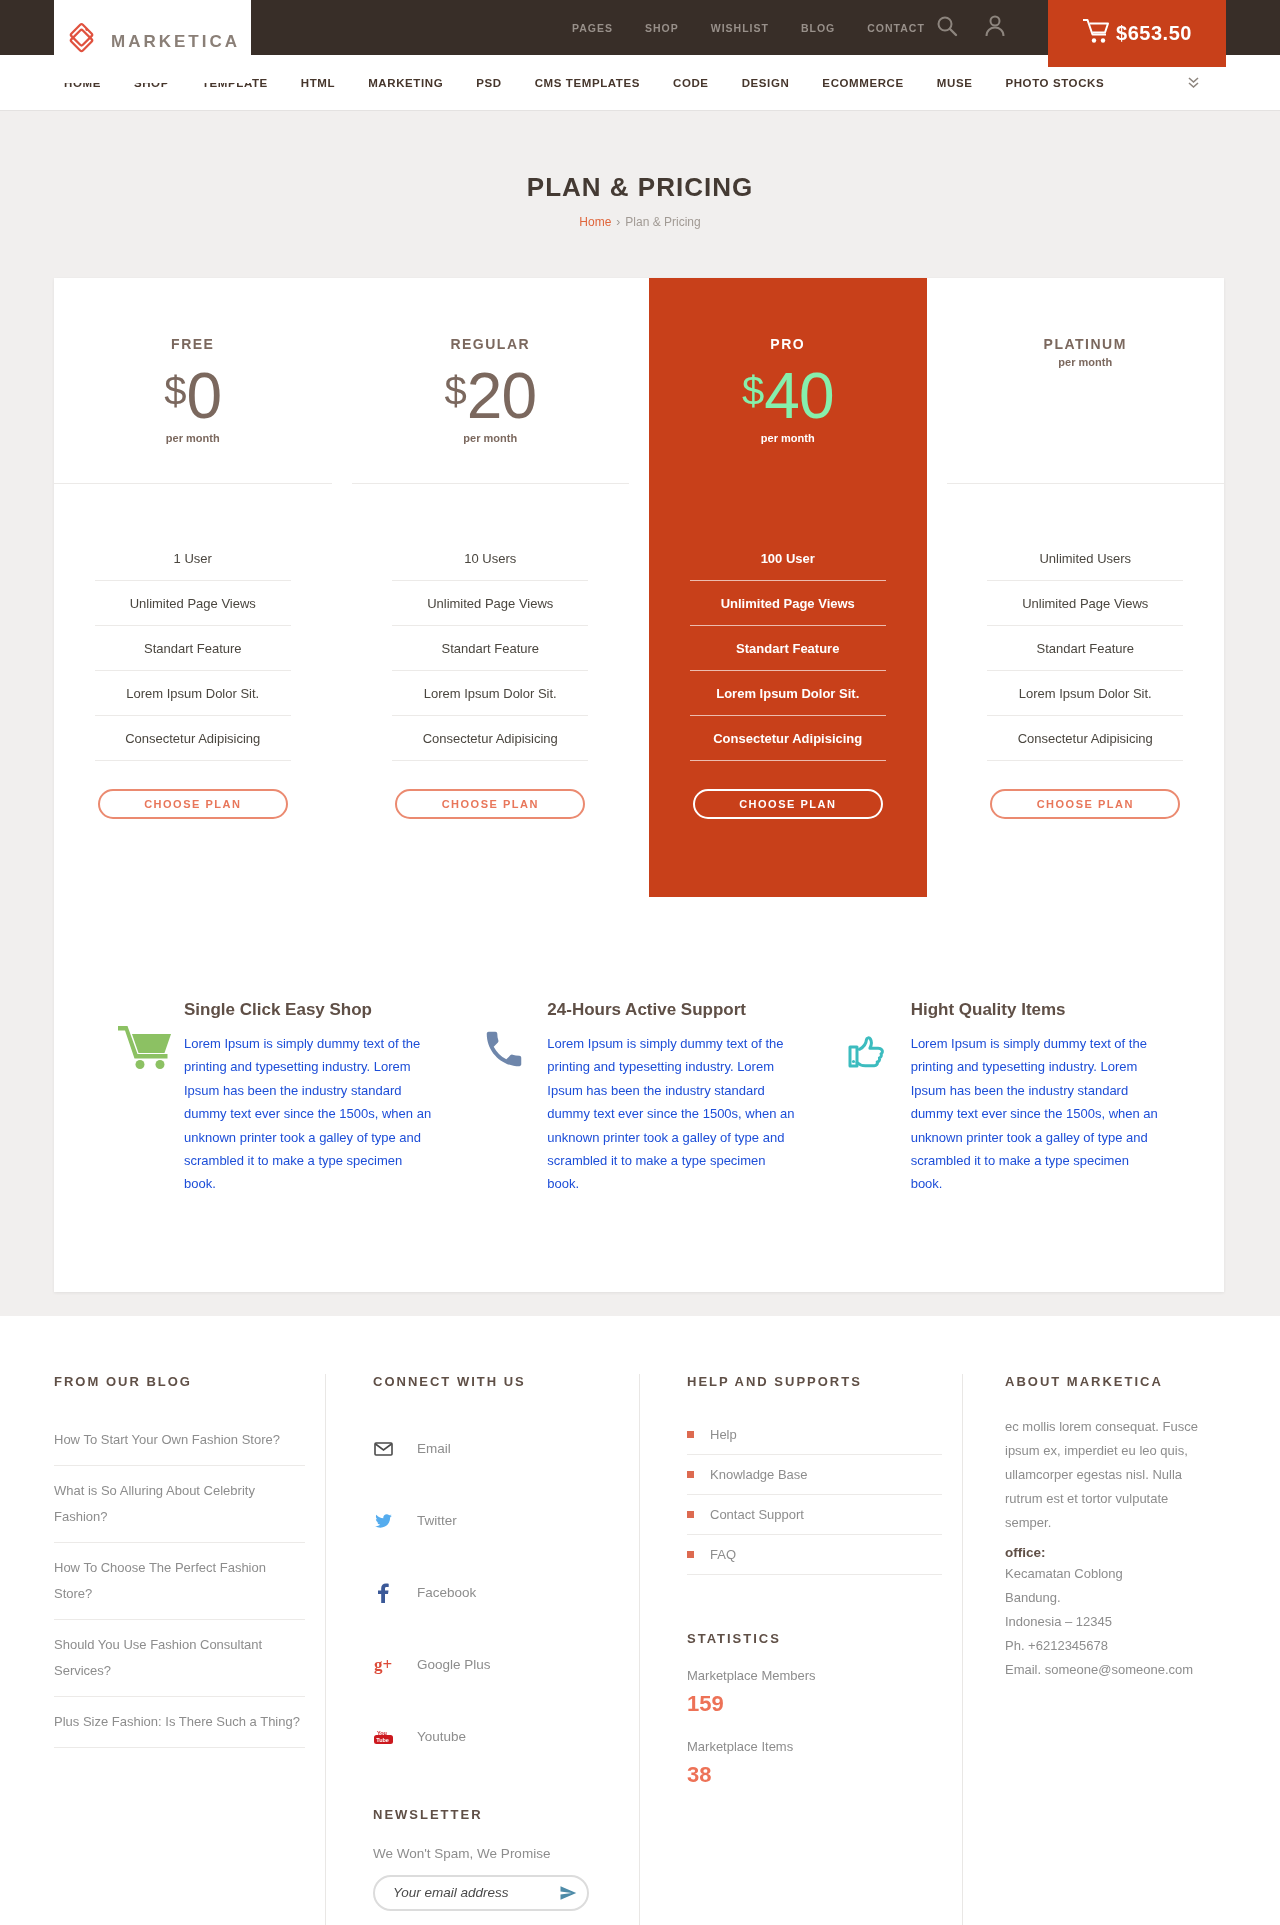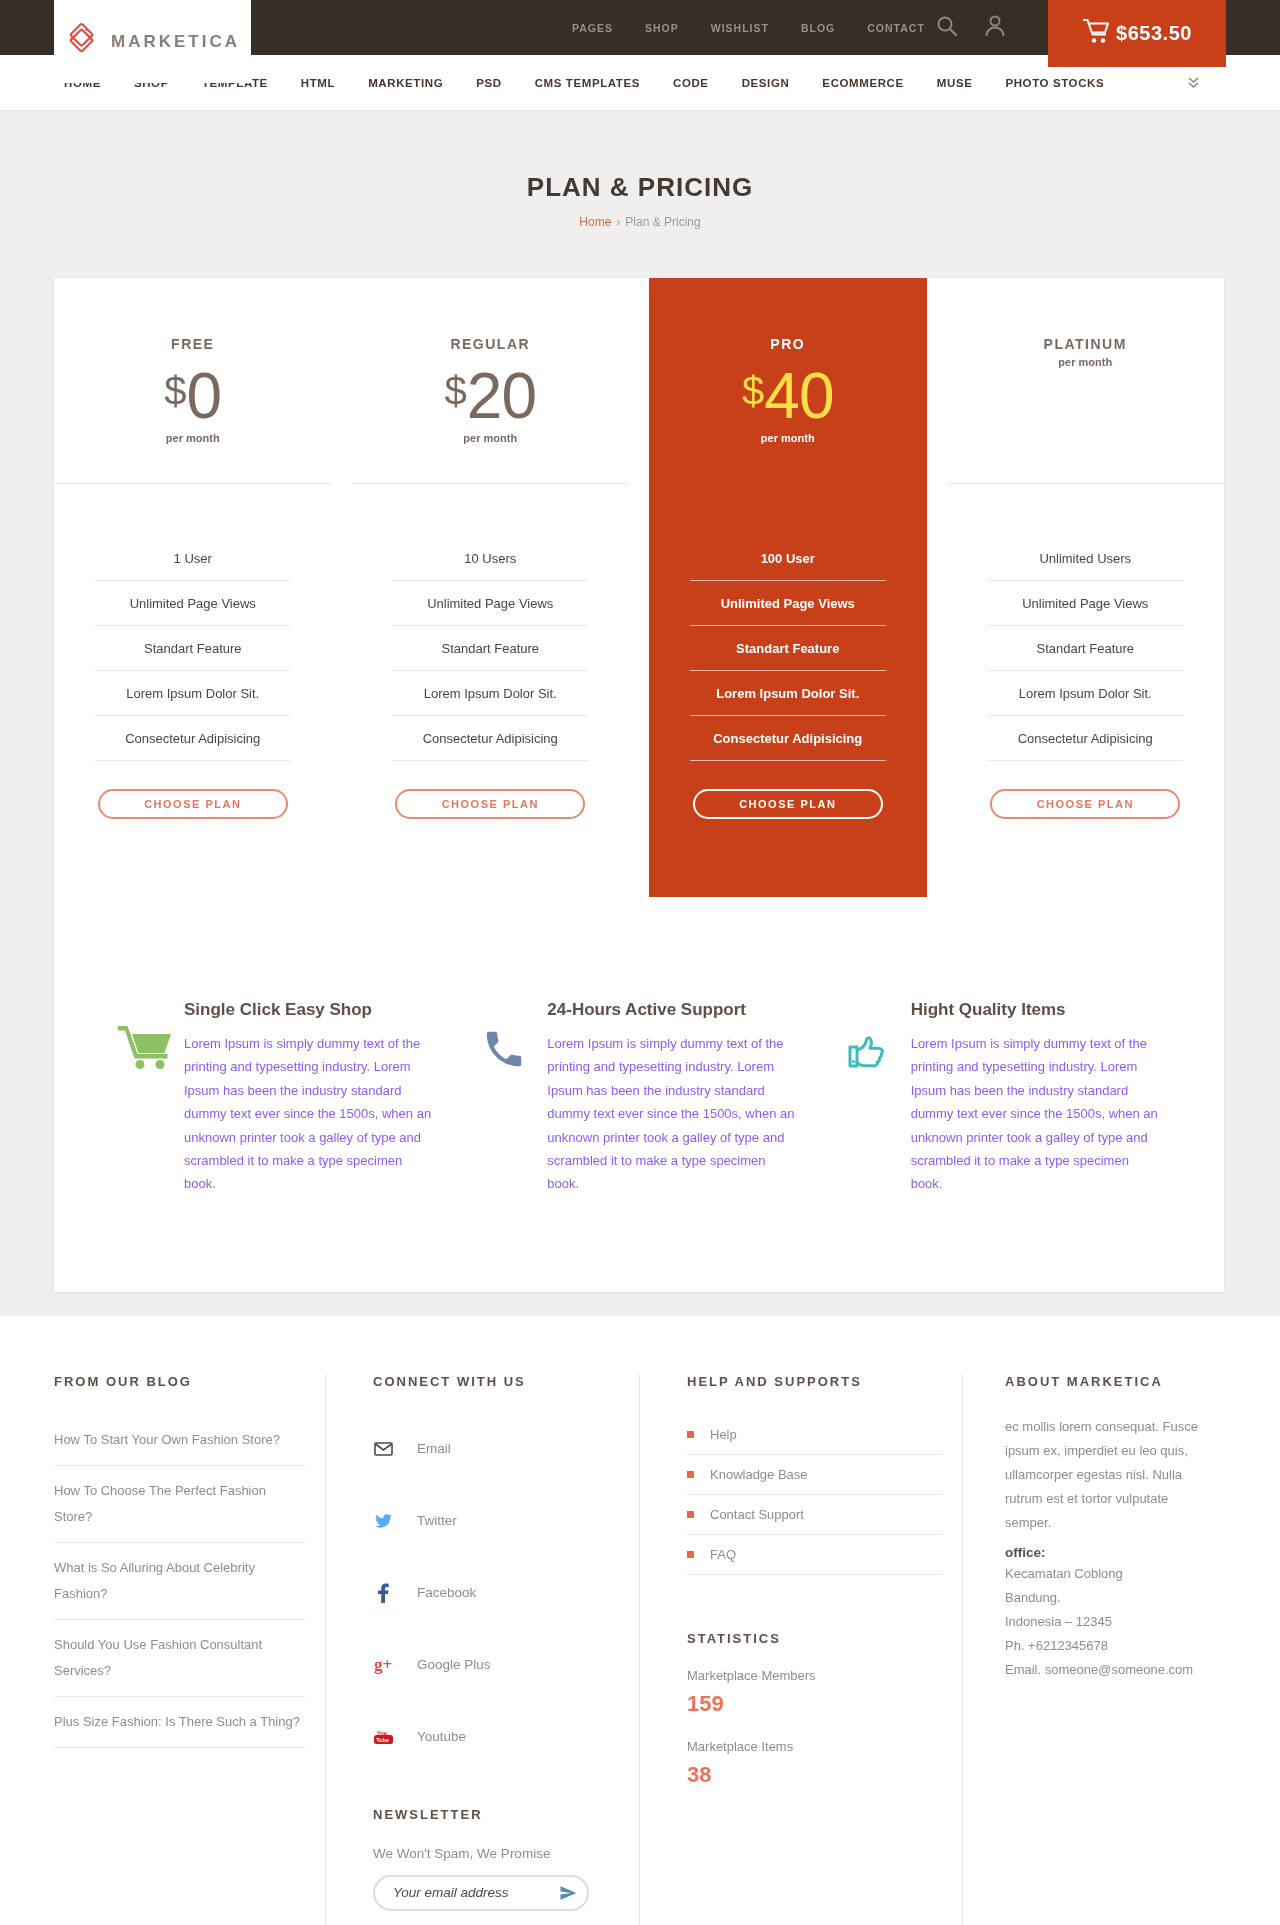--- a/index.html
+++ b/index.html
@@ -55,21 +55,21 @@
     padding-bottom:96px;
   }
   .pricing { display:grid; grid-template-columns:repeat(4,1fr); height:619px;gap:20px; }
   .plan { text-align:center; }
   .plan-head { height:206px; padding-top:58px; border-bottom:1px solid #eceae8; }
   .plan--pro { background:#c8401a; height:619px; }
   .plan--pro .plan-head { border-bottom-color:transparent; }
   .plan-name { font-size:14px; font-weight:bold; letter-spacing:1.5px; color:#7b685e; }
   .plan--pro .plan-name { color:#fff; }
   .plan-price { margin-top:12px; color:#7b685e; line-height:1; }
-  .plan--pro .plan-price { color:#fde047; }
+  .plan--pro .plan-price { color:#86efac; }
   .plan-price .cur { font-size:40px; position:relative; top:-13px; }
   .plan-price .amt { font-size:64px; letter-spacing:-1px; }
   .plan-period { margin-top:4px; font-size:11px; font-weight:bold; color:#7b685e; }
   .plan--pro .plan-period { color:#fff; }
   .plan-features { list-style:none; width:196px; margin:0 auto; padding-top:52px; }
   .plan-features li {
     height:45px; line-height:45px; font-size:13px; color:#4a463f;
     border-bottom:1px solid #eceae8; white-space:nowrap;
   }
   .plan--pro .plan-features li { color:#fff; font-weight:bold; border-bottom-color:rgba(255,255,255,0.65); }
@@ -79,21 +79,21 @@
     color:#e8765a; font-size:11px; font-weight:bold; letter-spacing:1.5px;
     font-family:"Liberation Sans", sans-serif; cursor:pointer;
   }
   .plan--pro .choose-btn { border-color:#fff; color:#fff; }
 
   
   .benefits { display:grid; grid-template-columns:repeat(3,1fr); gap:48px; padding:0 64px; margin-top:103px; }
   .benefit { position:relative; padding-left:66px; }
   .benefit-icon { position:absolute; left:0; top:26px; }
   .benefit-title { font-size:17px; font-weight:bold; color:#5f4f46; }
-  .benefit-text { margin-top:12px; font-size:13px; color:#8b5cf6; line-height:1.8; }
+  .benefit-text { margin-top:12px; font-size:13px; color:#1d4ed8; line-height:1.8; }
 
   
   .footer {
     margin-top:24px; background:#fff;
     display:grid; grid-template-columns:271px 314px 323px 262px;
     padding:58px 56px 60px 54px; width:1280px;
   }
   .fcol { padding-right:20px; }
   .fcol + .fcol { border-left:1px solid #e9e7e5; }
   .fcol-2 { padding-left:47px; }
@@ -344,22 +344,22 @@
     </div>
   </div>
 </div>
 
 <div class="footer">
 
   <div class="fcol fcol-1">
     <div class="fhead">FROM OUR BLOG</div>
     <ul class="blog-list">
       <li>How To Start Your Own Fashion Store?</li>
+      <li>What is So Alluring About Celebrity Fashion?</li>
       <li>How To Choose The Perfect Fashion Store?</li>
-      <li>What is So Alluring About Celebrity Fashion?</li>
       <li>Should You Use Fashion Consultant Services?</li>
       <li>Plus Size Fashion: Is There Such a Thing?</li>
     </ul>
   </div>
 
   <div class="fcol fcol-2">
     <div class="fhead">CONNECT WITH US</div>
     <ul class="connect-list">
       <li>
         <span class="icon-cell">

